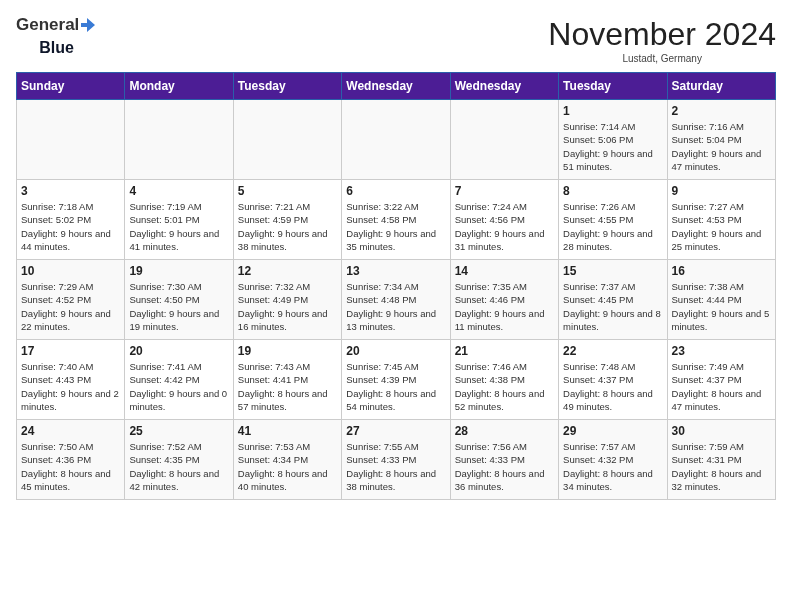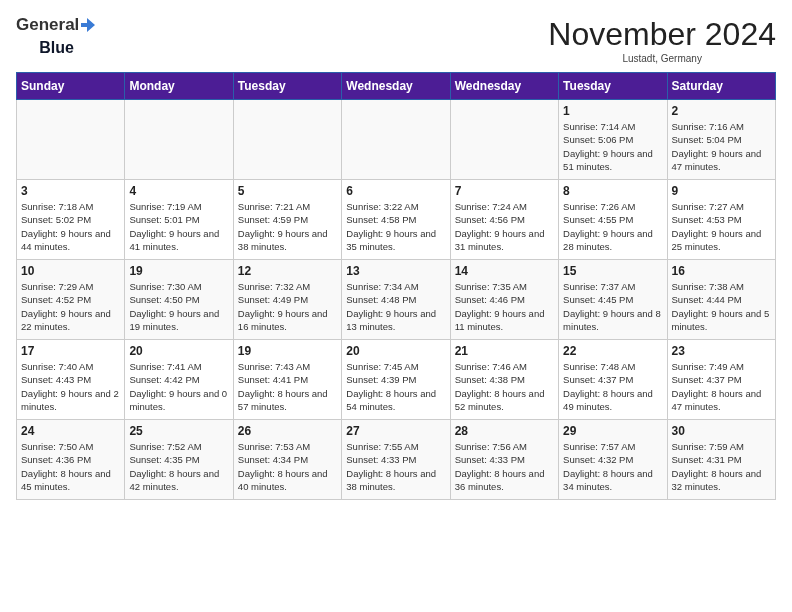--- a/index.html
+++ b/index.html
@@ -267,21 +267,21 @@
 Sunset: 4:36 PM
 Daylight: 8 hours and 45 minutes.</div>
         </td>
         <td>
           <span class="day-number">25</span>
           <div class="day-info">Sunrise: 7:52 AM
 Sunset: 4:35 PM
 Daylight: 8 hours and 42 minutes.</div>
         </td>
         <td>
-          <span class="day-number">26</span>
+          <span class="day-number">41</span>
           <div class="day-info">Sunrise: 7:53 AM
 Sunset: 4:34 PM
 Daylight: 8 hours and 40 minutes.</div>
         </td>
         <td>
           <span class="day-number">27</span>
           <div class="day-info">Sunrise: 7:55 AM
 Sunset: 4:33 PM
 Daylight: 8 hours and 38 minutes.</div>
         </td>

